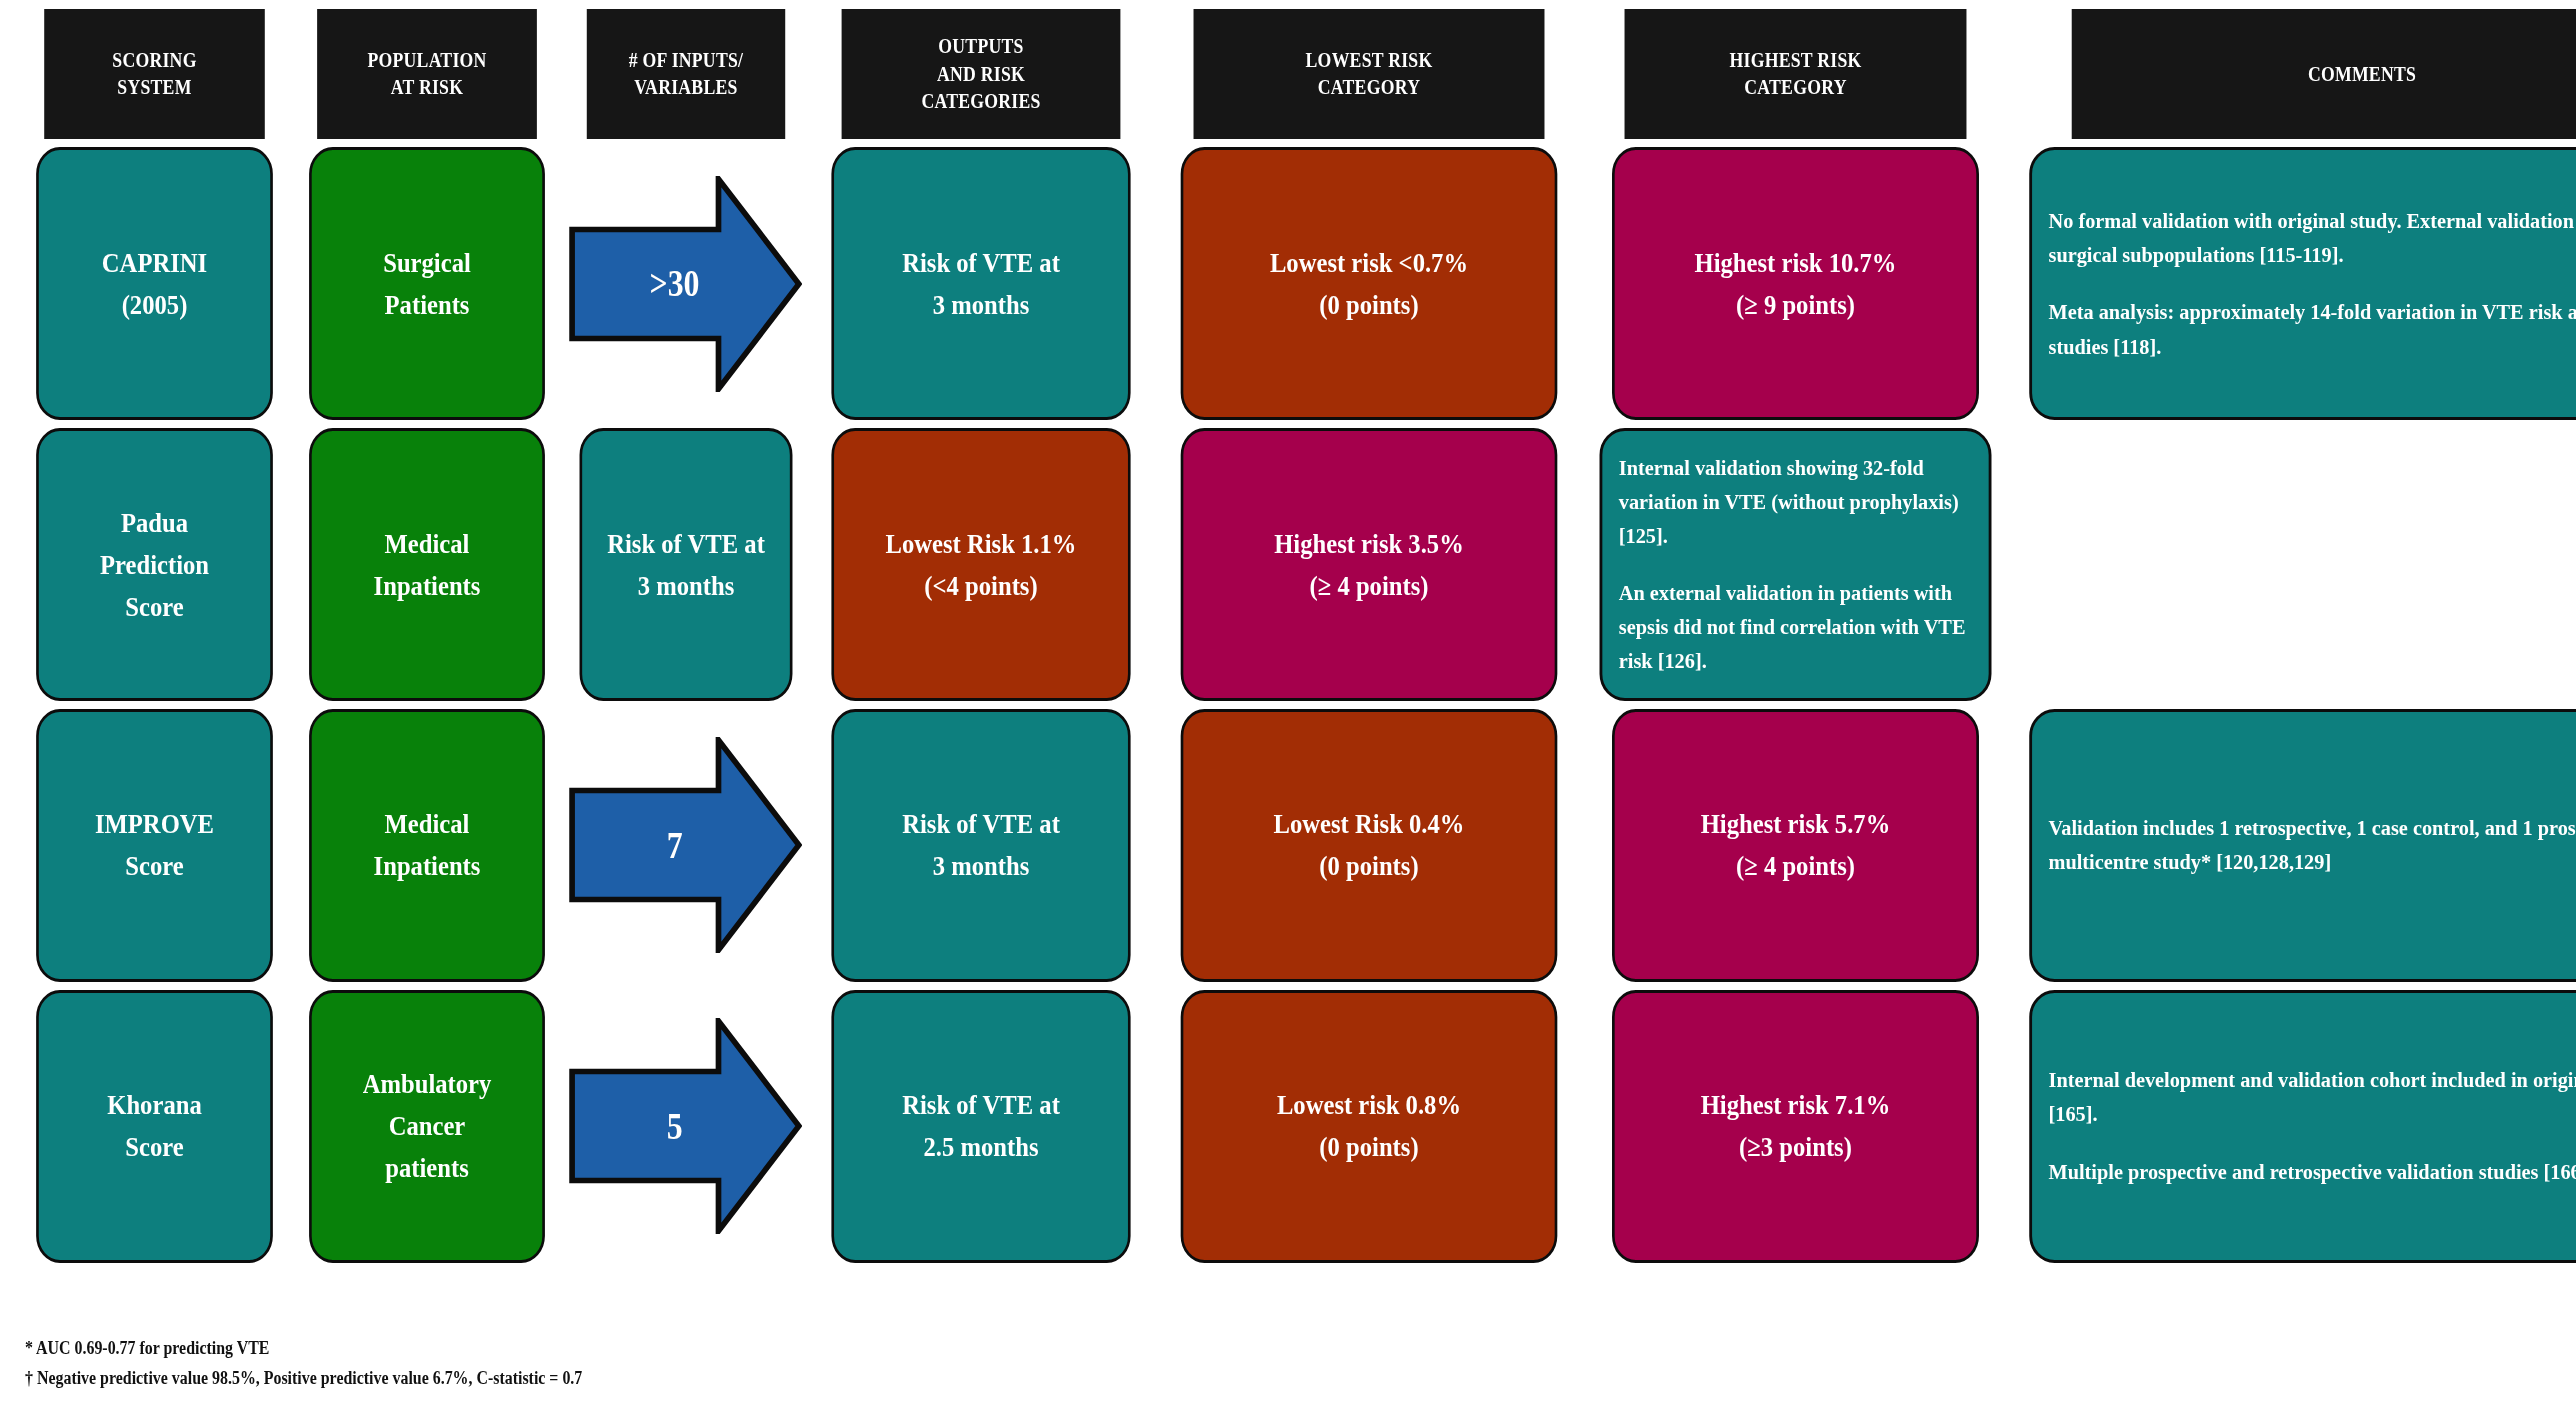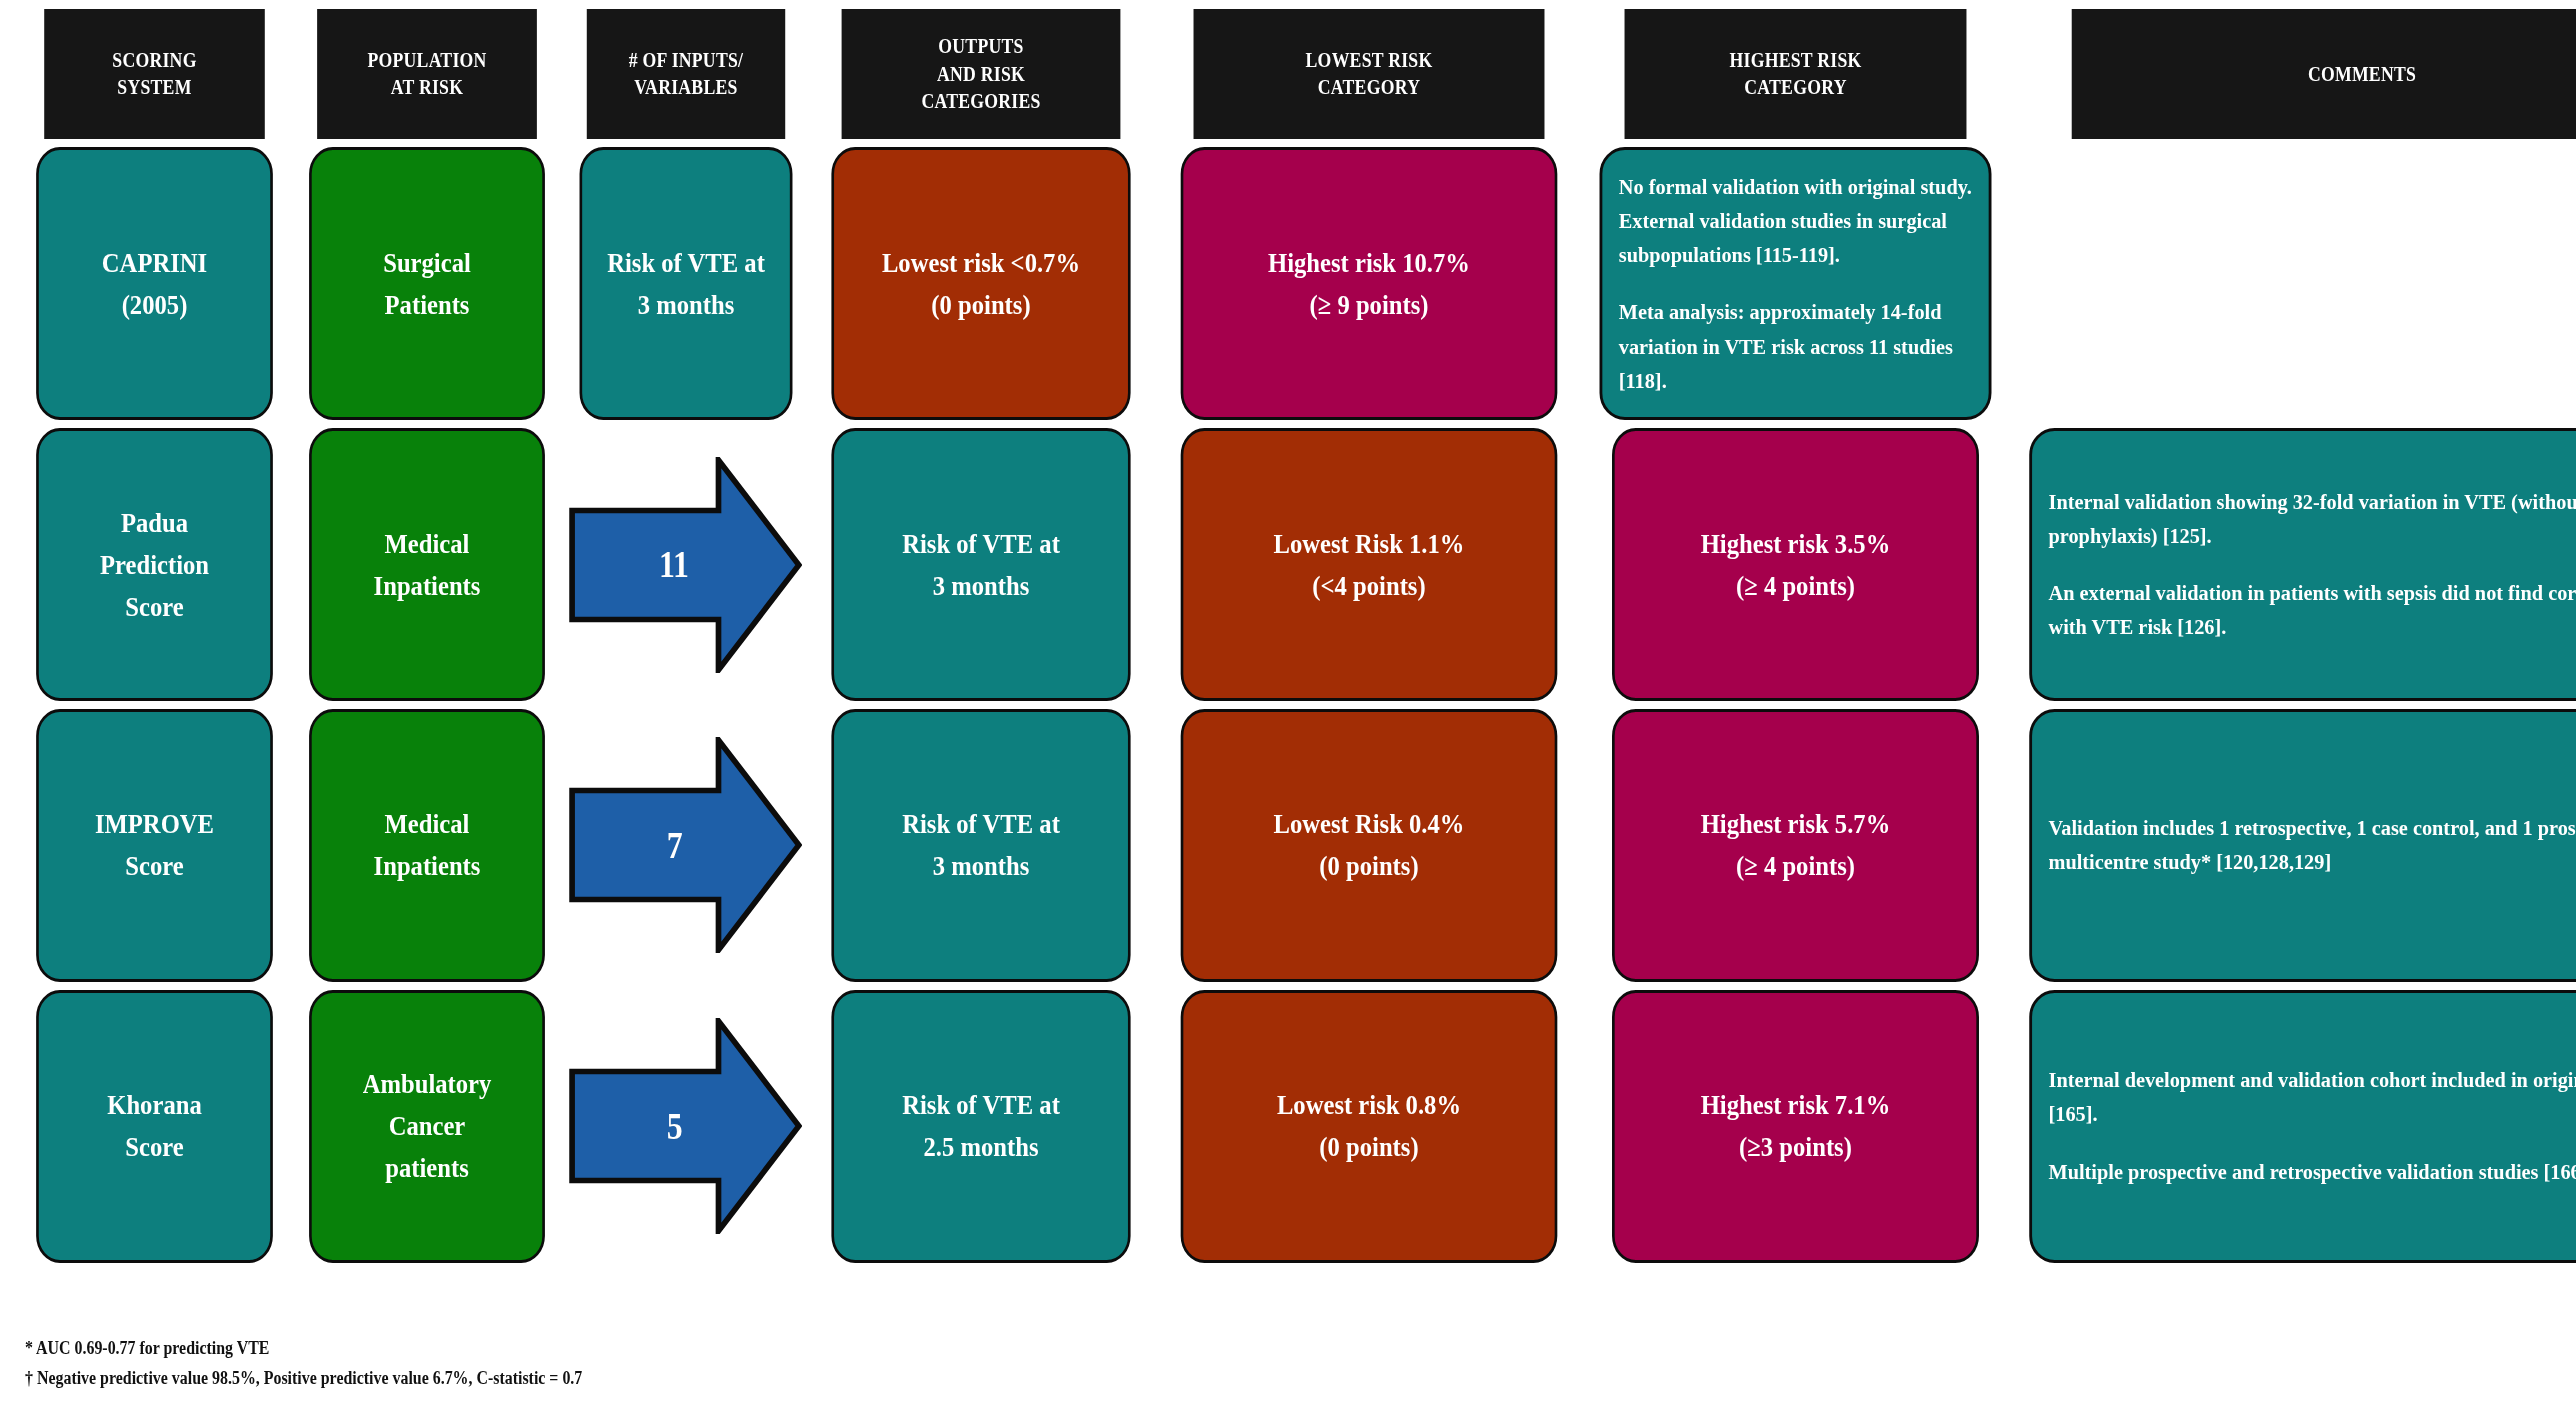--- a/index.html
+++ b/index.html
@@ -190,66 +190,66 @@
           <span class="txt">CAPRINI</span>
           <span class="txt">(2005)</span>
         </div>
       </div>
       <div class="card c-green">
         <div>
           <span class="txt">Surgical</span>
           <span class="txt">Patients</span>
         </div>
       </div>
-      <div class="card c-teal">
-        <div>
-          <span class="txt">Risk of VTE at</span>
-          <span class="txt">3 months</span>
-        </div>
-      </div>
-      <div class="card c-orange">
-        <div>
-          <span class="txt">Lowest risk &lt;0.7%</span>
-          <span class="txt">(0 points)</span>
-        </div>
-      </div>
-      <div class="card c-crimson">
-        <div>
-          <span class="txt">Highest risk 10.7%</span>
-          <span class="txt">(≥ 9 points)</span>
-        </div>
-      </div>
-      <div class="card c-teal comments">
-        <div>
-          <p class="para">No formal validation with original study. External validation studies in surgical subpopulations  [115-119].</p>
-          <p class="para">Meta analysis: approximately 14-fold variation in VTE risk across 11 studies [118].</p>
-        </div>
-      </div>
-    </div>
-
-    <div class="row data-row">
-      <div class="card c-teal">
-        <div>
-          <span class="txt">Padua</span>
-          <span class="txt">Prediction</span>
-          <span class="txt">Score</span>
-        </div>
-      </div>
-      <div class="card c-green">
-        <div>
-          <span class="txt">Medical</span>
-          <span class="txt">Inpatients</span>
-        </div>
-      </div>
       <div class="arrow-cell">
         <div class="arrow">
           <svg viewBox="0 0 452 420" preserveAspectRatio="none" aria-hidden="true">
             <polygon points="6,104 290,104 290,6 446,210 290,414 290,316 6,316" fill="#1e5fa8" stroke="#0c0c0c" stroke-width="11" stroke-linejoin="miter"></polygon>
           </svg>
-          <span class="num">11</span>
+          <span class="num">&gt;30</span>
+        </div>
+      </div>
+      <div class="card c-teal">
+        <div>
+          <span class="txt">Risk of VTE at</span>
+          <span class="txt">3 months</span>
+        </div>
+      </div>
+      <div class="card c-orange">
+        <div>
+          <span class="txt">Lowest risk &lt;0.7%</span>
+          <span class="txt">(0 points)</span>
+        </div>
+      </div>
+      <div class="card c-crimson">
+        <div>
+          <span class="txt">Highest risk 10.7%</span>
+          <span class="txt">(≥ 9 points)</span>
+        </div>
+      </div>
+      <div class="card c-teal comments">
+        <div>
+          <p class="para">No formal validation with original study. External validation studies in surgical subpopulations  [115-119].</p>
+          <p class="para">Meta analysis: approximately 14-fold variation in VTE risk across 11 studies [118].</p>
+        </div>
+      </div>
+    </div>
+
+    <div class="row data-row">
+      <div class="card c-teal">
+        <div>
+          <span class="txt">Padua</span>
+          <span class="txt">Prediction</span>
+          <span class="txt">Score</span>
+        </div>
+      </div>
+      <div class="card c-green">
+        <div>
+          <span class="txt">Medical</span>
+          <span class="txt">Inpatients</span>
         </div>
       </div>
       <div class="card c-teal">
         <div>
           <span class="txt">Risk of VTE at</span>
           <span class="txt">3 months</span>
         </div>
       </div>
       <div class="card c-orange">
         <div>

